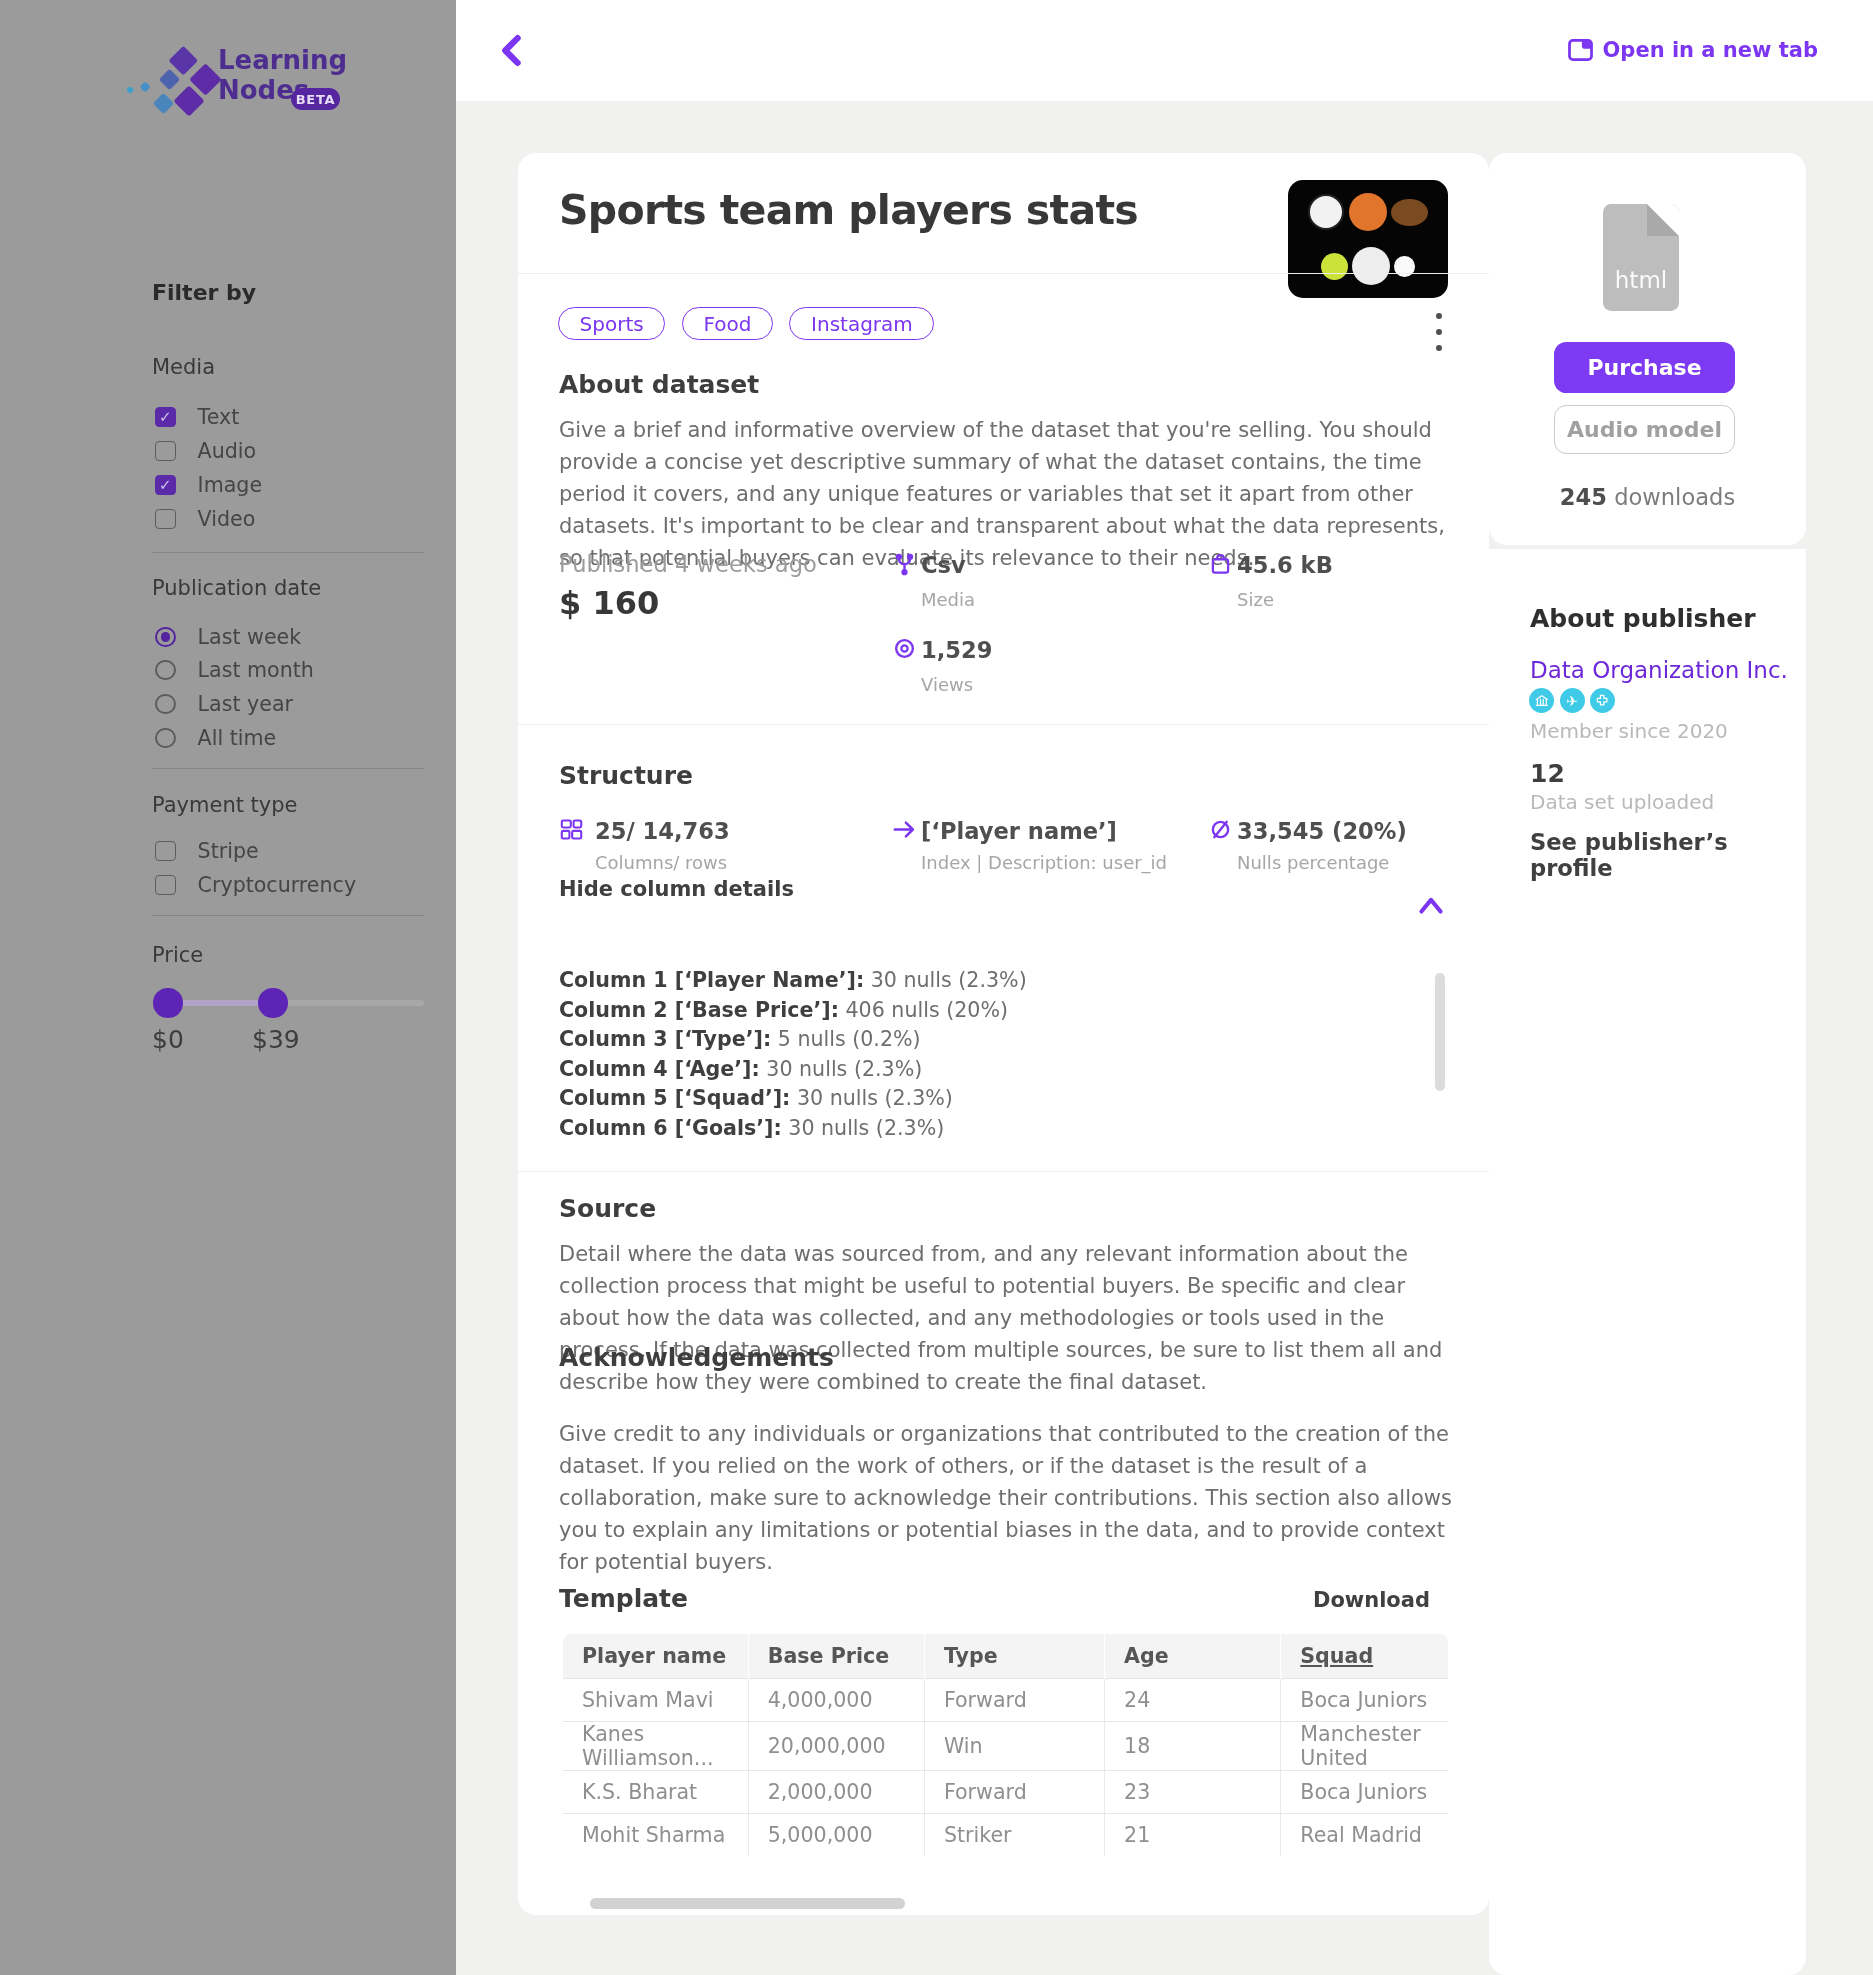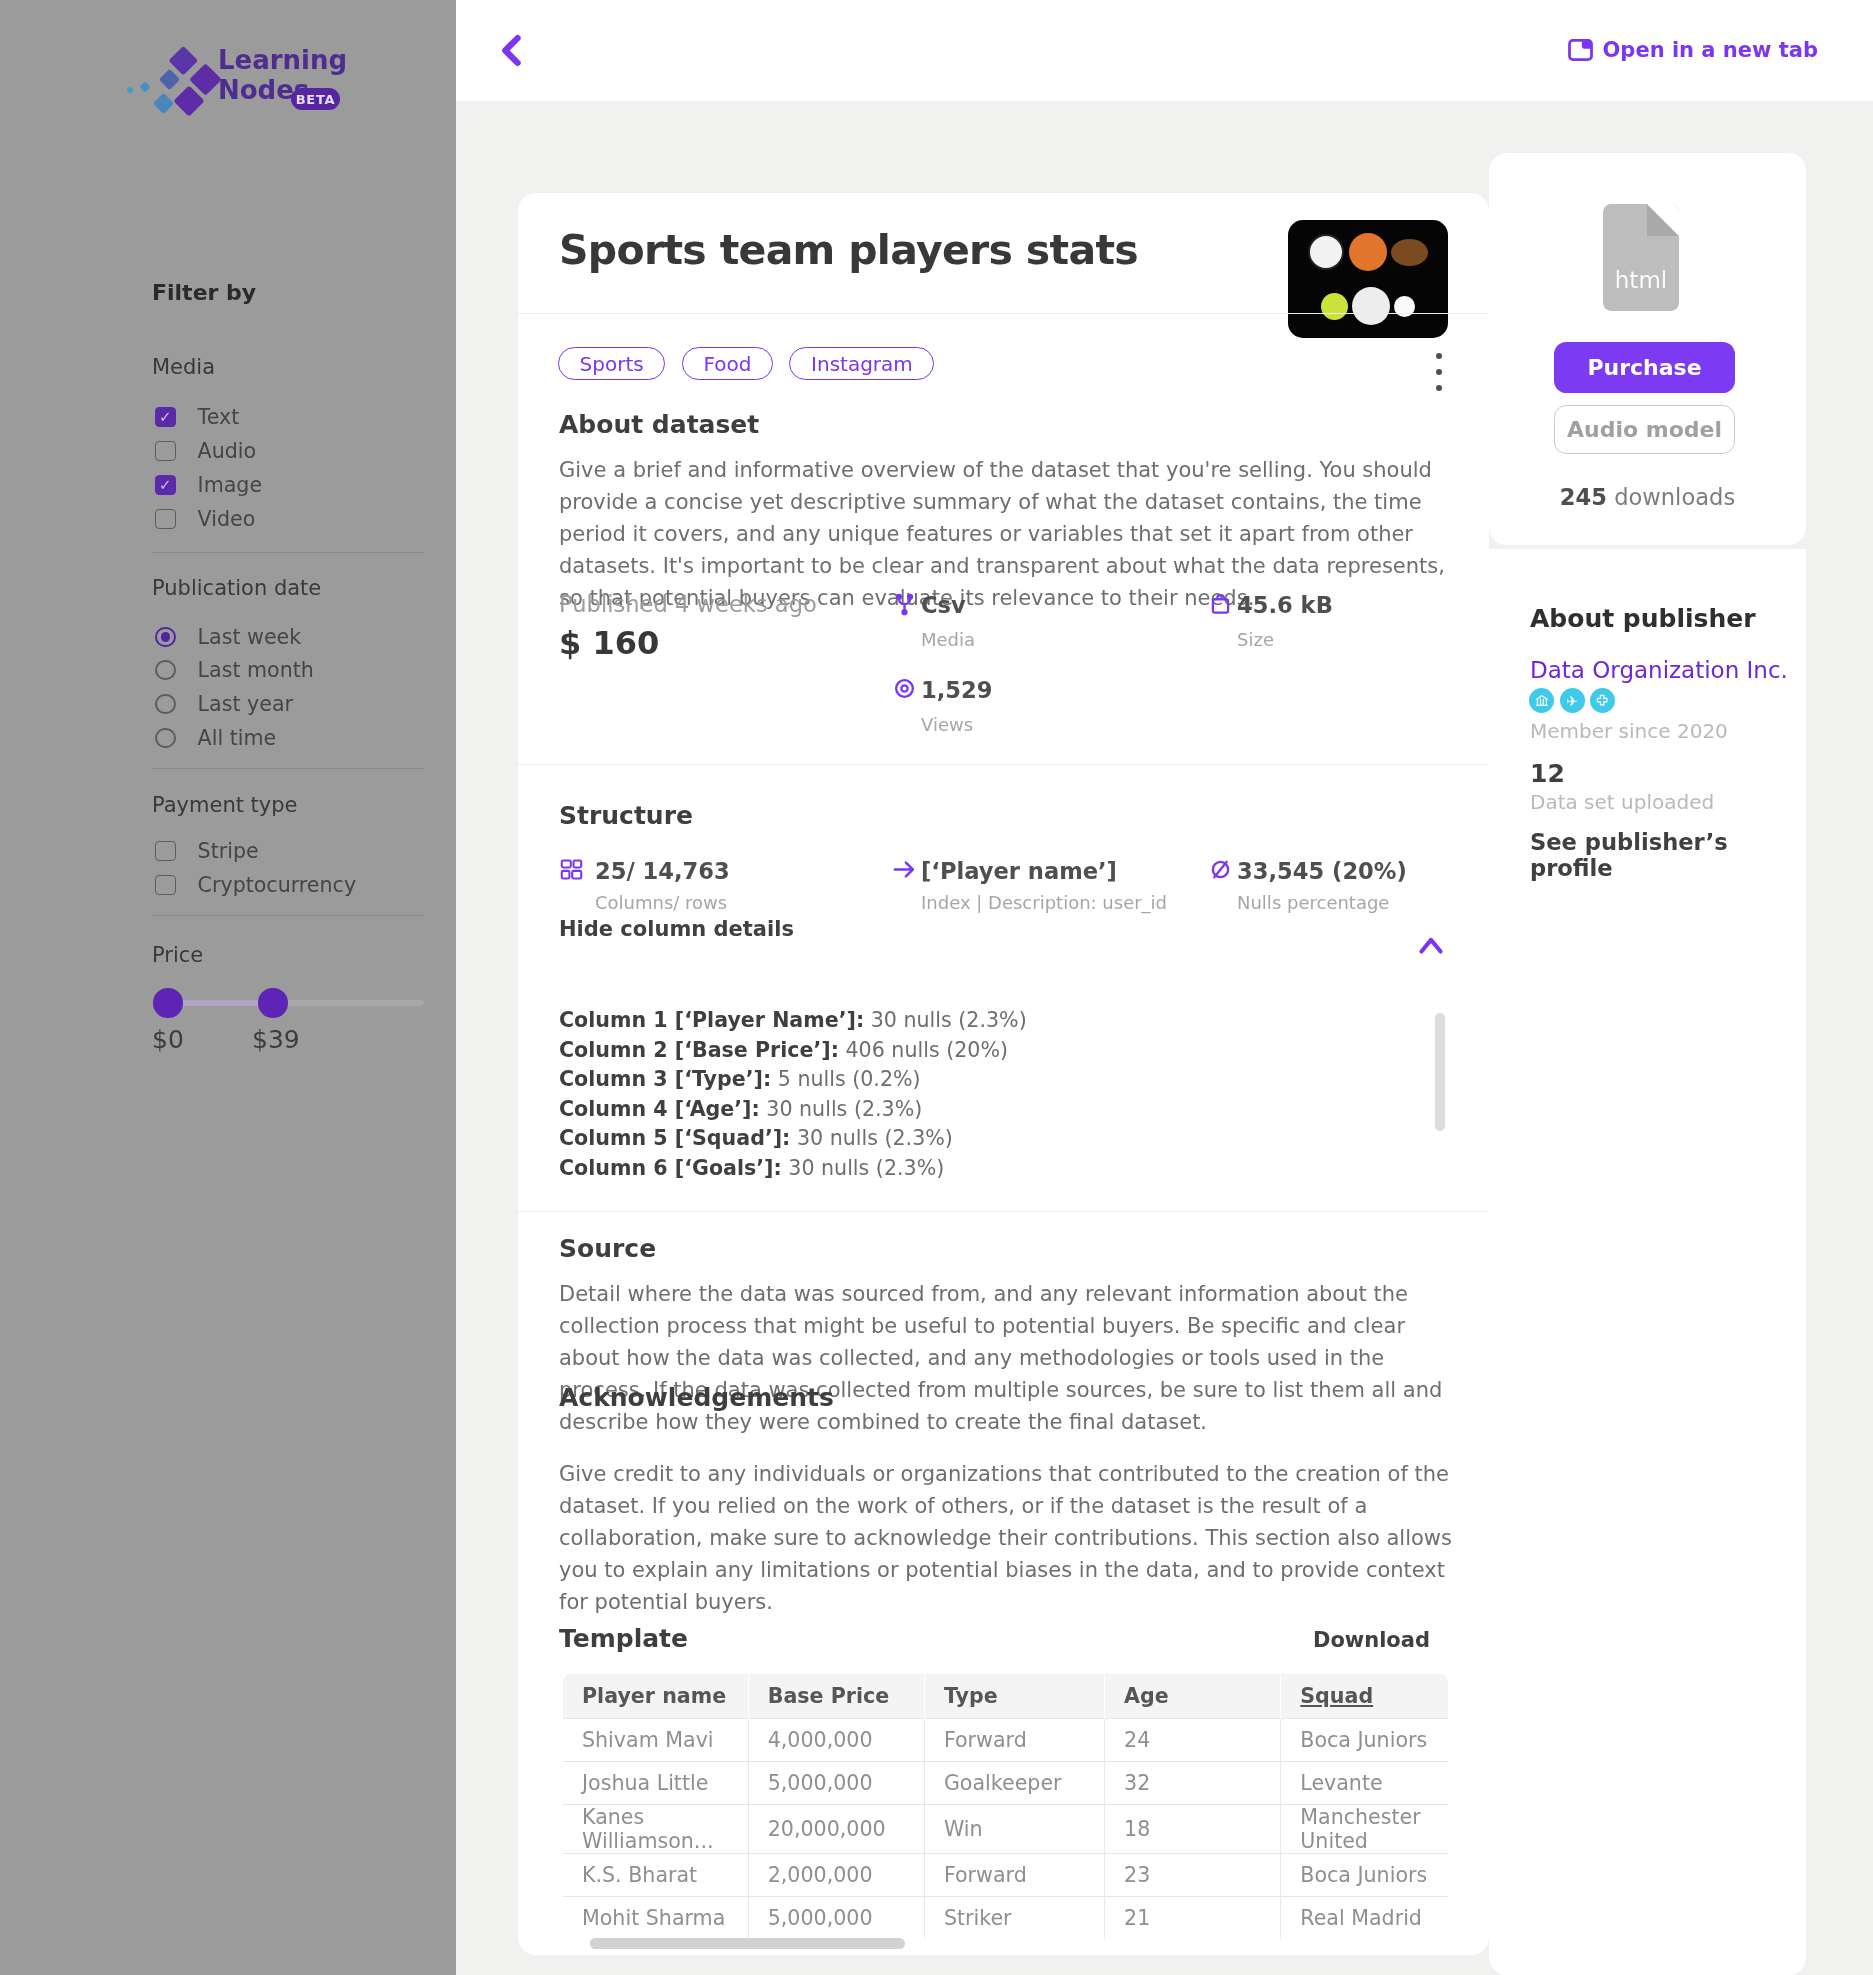--- a/index.html
+++ b/index.html
@@ -28,21 +28,21 @@
   .slider-active { position:absolute; left:167px; top:1000px; width:105px; height:6.2px; background:#b1a4c8; }
   .slider-handle { position:absolute; top:988px; width:29.5px; height:29.5px; border-radius:50%; background:#5e24b5; }
   .price-val { position:absolute; top:1025px; font-size:25px; color:#3d3d3d; }
 
   
   .topbar { left:456px; top:0; width:1417px; height:101px; background:#ffffff; }
   .back-btn { position:absolute; left:41px; top:34px; width:33px; height:33px; cursor:pointer; }
   .open-link { position:absolute; right:55px; top:38px; display:flex; align-items:center; gap:9.6px; color:#7c35f1; font-size:21px; font-weight:700; cursor:pointer; }
 
   
-  .main-card { left:518px; top:153px; width:971px; height:1762px; background:#fff; border-radius:18px;margin-top:40px; }
+  .main-card { left:518px; top:153px; width:971px; height:1762px; background:#fff; border-radius:18px; }
   .ds-title { position:absolute; left:41px; top:33px; font-size:41px; font-weight:800; color:#383838; letter-spacing:-0.7px; }
   .hero { position:absolute; left:770px; top:27.4px; width:160px; height:118px; border-radius:15px; background:#050505; display:flex; align-items:center; justify-content:center; flex-wrap:wrap; gap:4.1px; padding:6.9px; overflow:hidden; }
   .ball { border-radius:50%; }
   .divider { position:absolute; left:0; width:971px; height:1.4px; background:#ececec; }
   .tags { position:absolute; left:40px; top:154px; display:flex; gap:16.5px; }
   .tag { height:33px; padding:0 20.6px; border:1.4px solid #7c35f1; border-radius:17px; color:#7c35f1; font-size:20px; display:flex; align-items:center; }
   .kebab { position:absolute; left:907px; top:160px; width:27.4px; height:55px; display:flex; flex-direction:column; align-items:center; gap:9.6px; cursor:pointer; }
   .kebab span { width:6.2px; height:6.2px; border-radius:50%; background:#4f4f4f; }
   .sec-h { position:absolute; left:41px; font-size:25px; font-weight:700; color:#3e3e3e; }
   .para { position:absolute; left:41px; width:895px; font-size:21px; line-height:32px; color:#6e6e6e; }
@@ -315,27 +315,20 @@
     </thead>
     <tbody>
       <tr>
         <td>Shivam Mavi</td>
           <td>4,000,000</td>
           <td>Forward</td>
           <td>24</td>
           <td>Boca Juniors</td>
       </tr>
       <tr>
-        <td>Joshua Little</td>
-          <td>5,000,000</td>
-          <td>Goalkeeper</td>
-          <td>32</td>
-          <td>Levante</td>
-      </tr>
-      <tr>
         <td>Kanes Williamson...</td>
           <td>20,000,000</td>
           <td>Win</td>
           <td>18</td>
           <td>Manchester United</td>
       </tr>
       <tr>
         <td>K.S. Bharat</td>
           <td>2,000,000</td>
           <td>Forward</td>

